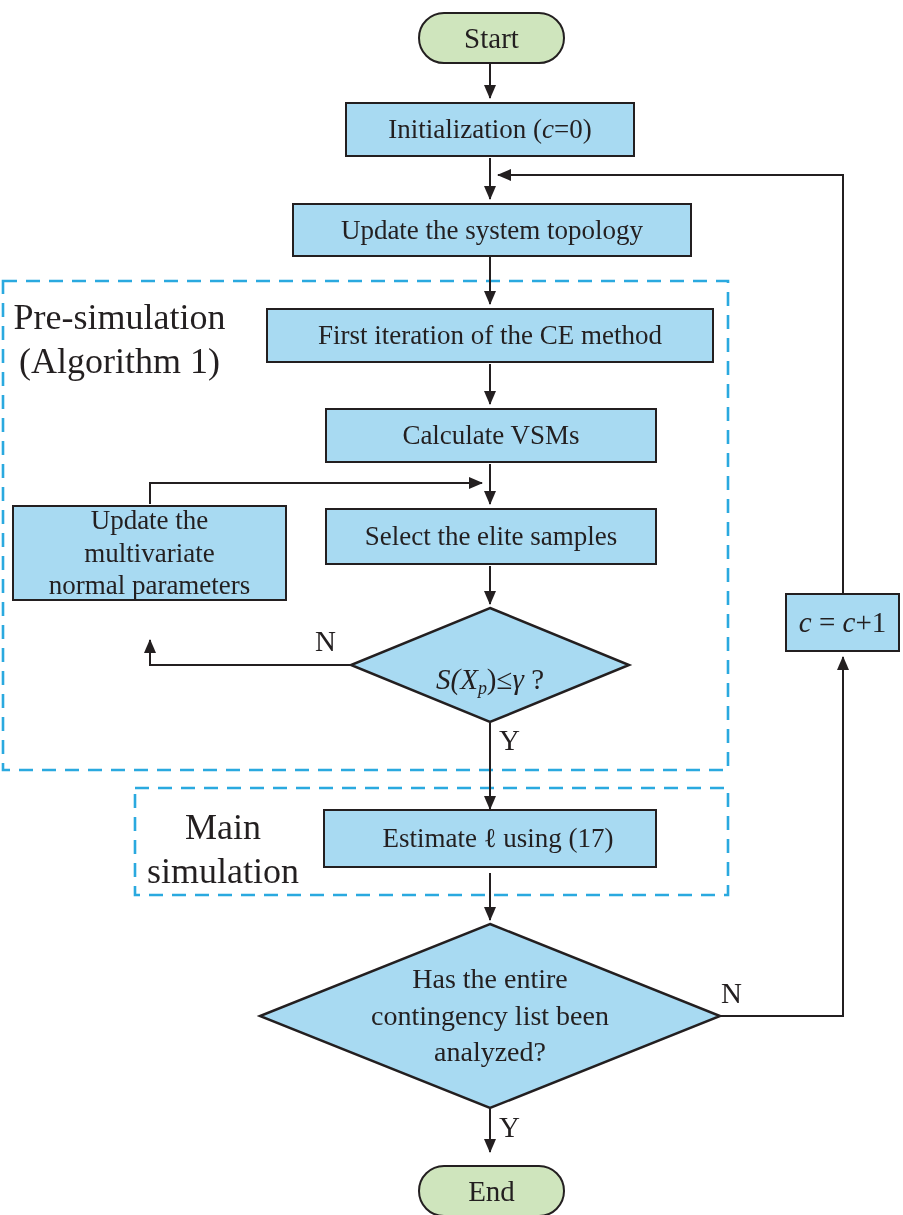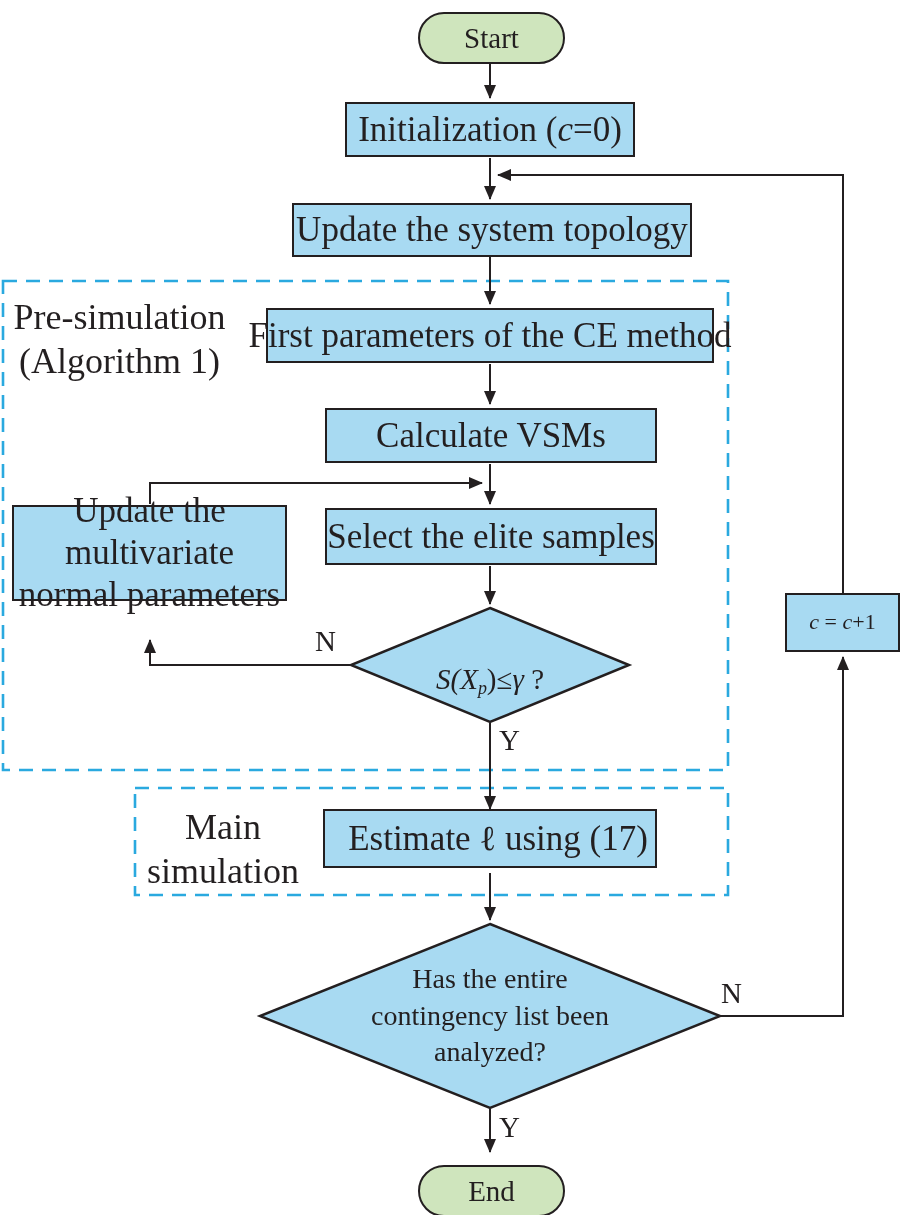--- a/index.html
+++ b/index.html
@@ -20,21 +20,21 @@
     overflow:hidden;
   }
   #wires{position:absolute;left:0;top:0;width:903px;height:1215px;}
   .node{
     position:absolute;
     box-sizing:border-box;
     display:flex;align-items:center;justify-content:center;
     text-align:center;
     background:var(--process-fill);
     border:2.5px solid var(--stroke);
-    font-size:35px;
+    font-size:27px;
     line-height:1.2;
     white-space:nowrap;
   }
   .terminal{
     background:var(--terminal-fill);
     border-radius:27px;
     font-size:29px;
     margin-top:8px;
   }
   .multiline{flex-direction:column;white-space:normal;}
@@ -107,21 +107,21 @@
 
   <div class="node" style="left:345px;top:102px;width:290px;height:55px;">
     <span><span>Initialization (</span><span class="it">c</span><span>=0)</span></span>
   </div>
 
   <div class="node" style="left:292px;top:203px;width:400px;height:54px;">
     <span>Update the system topology</span>
   </div>
 
   <div class="node" style="left:266px;top:308px;width:448px;height:55px;">
-    <span>First parameters of the CE method</span>
+    <span>First iteration of the CE method</span>
   </div>
 
   <div class="node" style="left:325px;top:508px;width:332px;height:57px;">
     <span>Select the elite samples</span>
   </div>
 
   <div class="node" style="left:325px;top:408px;width:332px;height:55px;">
     <span>Calculate VSMs</span>
   </div>
 
@@ -138,21 +138,21 @@
   <div class="node" style="left:323px;top:809px;width:334px;height:59px;padding-left:16px;">
     <span>Estimate ℓ using (17)</span>
   </div>
 
   <div class="overlay multiline d2" style="left:260px;top:924px;width:460px;height:184px;">
     <span>Has the entire</span>
     <span>contingency list been</span>
     <span>analyzed?</span>
   </div>
 
-  <div class="node" style="left:785px;top:593px;width:115px;height:59px;font-size:22px;">
+  <div class="node" style="left:785px;top:593px;width:115px;height:59px;font-size:29px;">
     <span><span class="it">c</span><span> = </span><span class="it">c</span><span>+1</span></span>
   </div>
 
   <div class="node terminal" style="left:418px;top:1157px;width:147px;height:52px;">
     <span>End</span>
   </div>
 
   <div class="region-label" style="left:12px;top:296px;width:215px;">
     <span>Pre-simulation</span>
     <span>(Algorithm 1)</span>

